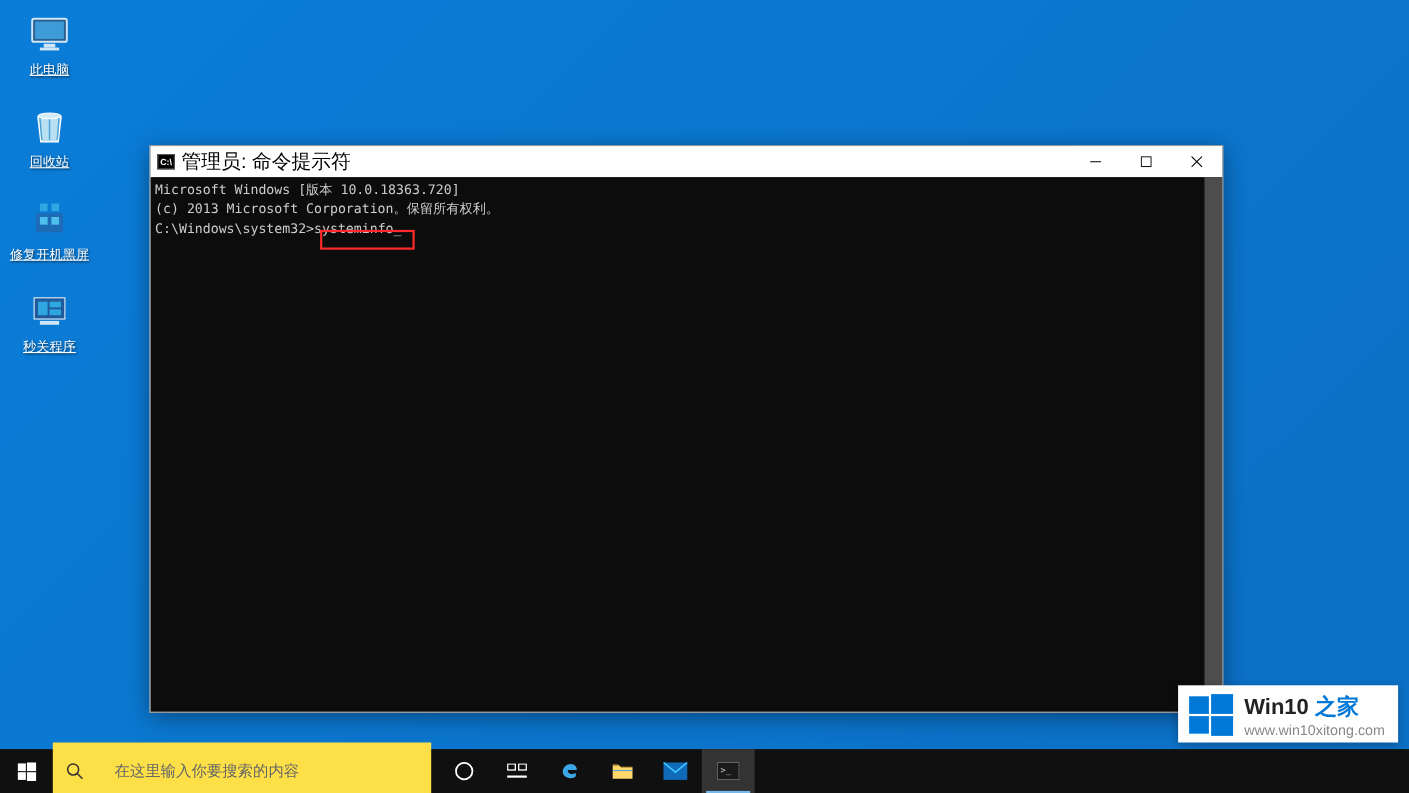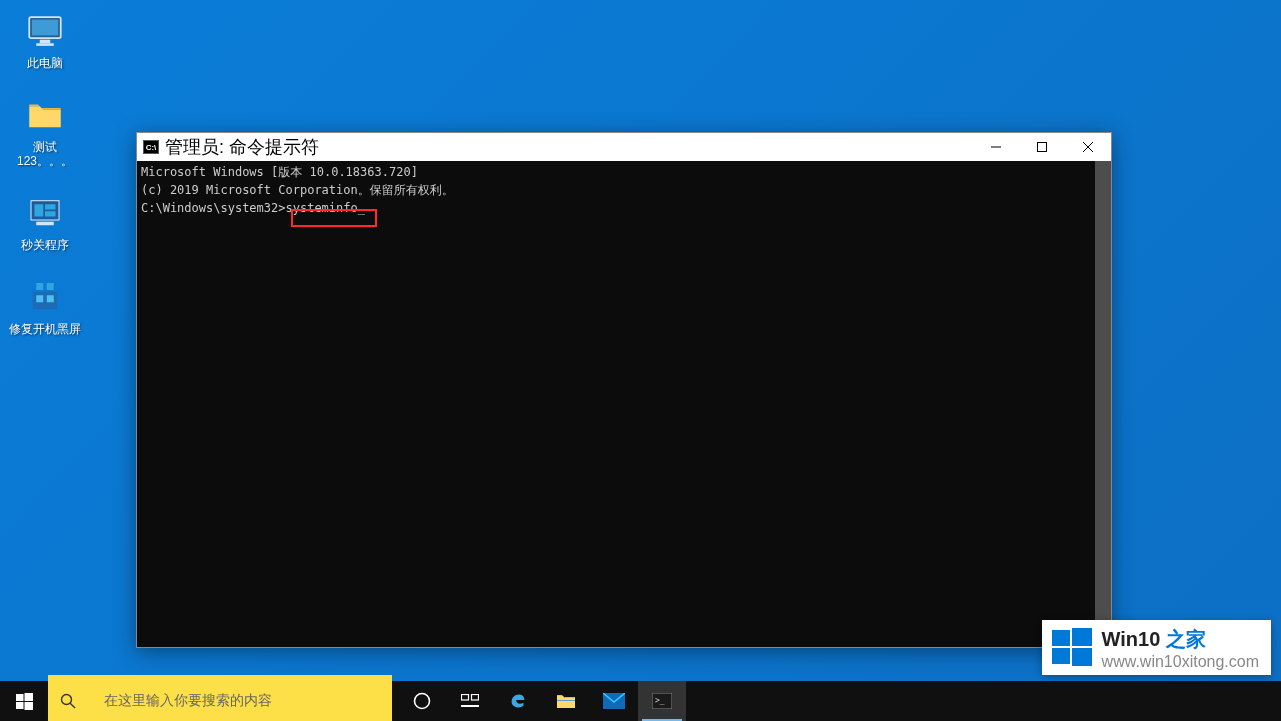--- a/index.html
+++ b/index.html
@@ -3,21 +3,21 @@
 <meta charset="utf-8">
 <style>
 * { margin: 0; padding: 0; box-sizing: border-box; }
 html, body { width: 1281px; height: 721px; font-family: "Segoe UI", "Microsoft YaHei", sans-serif; overflow: hidden; }
 body { background: linear-gradient(135deg, #0a7dd8 0%, #0c6fc4 100%); position: relative; }
 
 
 .desktop-icons { position: absolute; top: 10px; left: 8px; display: flex; flex-direction: column; gap: 24px; }
 .desktop-icon { display: flex; flex-direction: column; align-items: center; width: 74px; cursor: pointer; }
 .desktop-icon .icon-img { width: 42px; height: 42px; display: flex; align-items: center; justify-content: center; }
-.desktop-icon .label { color: #fff; font-size: 12px; text-align: center; margin-top: 4px; text-shadow: 1px 1px 2px rgba(0,0,0,0.6); line-height: 14px; }
+.desktop-icon .label { color: #fff; font-size: 12px; text-align: right; margin-top: 4px; text-shadow: 1px 1px 2px rgba(0,0,0,0.6); line-height: 14px; text-decoration: underline; }
 
 
 .cmd-window { position: absolute; top: 132px; left: 136px; width: 976px; height: 516px; background: #fff; border: 1px solid #888; box-shadow: 0 4px 20px rgba(0,0,0,0.4); display: flex; flex-direction: column; }
 .title-bar { height: 28px; background: #fff; display: flex; align-items: center; padding-left: 6px; }
 .title-bar-icon { width: 16px; height: 14px; background: #000; display: inline-flex; align-items: center; justify-content: center; color: #fff; font-size: 8px; font-weight: bold; margin-right: 6px; border:1px solid #555;}
 .title-text { font-size: 18px; color: #000; flex: 1; }
 .win-controls { display: flex; }
 .win-btn { width: 46px; height: 28px; display: flex; align-items: center; justify-content: center; background: #fff; border: none; cursor: pointer; }
 .win-btn svg { width: 10px; height: 10px; }
 
@@ -36,21 +36,21 @@
 .taskbar-items { display: flex; align-items: center; height: 100%; margin-left: 6px; }
 .taskbar-item { width: 48px; height: 40px; display: flex; align-items: center; justify-content: center; cursor: pointer; position: relative; }
 .taskbar-item.active { background: #333; }
 .taskbar-item.active::after { content: ''; position: absolute; bottom: 0; left: 4px; right: 4px; height: 2px; background: #76b9ed; }
 
 
 .watermark { position: absolute; right: 10px; bottom: 46px; background: #fff; padding: 6px 12px 4px 60px; display: flex; flex-direction: column; box-shadow: 0 2px 8px rgba(0,0,0,0.3); }
 .watermark .wm-win { position: absolute; left: 8px; top: 6px; }
 .watermark .wm-main { font-size: 20px; font-weight: bold; color: #222; }
 .watermark .wm-main .accent { color: #0078d7; }
-.watermark .wm-sub { font-size: 16px; color: #888; }
+.watermark .wm-sub { font-size: 13px; color: #888; }
 
 svg { display: block; }
 </style>
 </head>
 <body>
 
 <div class="desktop-icons">
   <div class="desktop-icon">
     <div class="icon-img">
       <svg viewBox="0 0 48 48" width="42" height="42">
@@ -58,49 +58,50 @@
           <rect x="9" y="11" width="30" height="18" fill="#3d9bd8"></rect>
           <rect x="18" y="34" width="12" height="4" fill="#cfe6f7"></rect>
           <rect x="14" y="38" width="20" height="3" fill="#cfe6f7"></rect>
         </svg>
     </div>
     <div class="label">此电脑</div>
   </div>
   <div class="desktop-icon">
     <div class="icon-img">
       <svg viewBox="0 0 48 48" width="42" height="42">
-          <path d="M6 14 L6 38 L42 38 L42 18 L22 18 L18 14 Z" fill="#ffd869"></path>
-          <path d="M6 14 L18 14 L22 18 L42 18 L42 16 L20 16 L16 12 L6 12 Z" fill="#e8b947"></path>
-        </svg>
-    </div>
-    <div class="label">测试123。。。</div>
+          <path d="M12 14 L36 14 L33 40 L15 40 Z" fill="#b8e0f2" stroke="#fff" stroke-width="1.5"></path>
+          <path d="M14 14 L16 38 M24 14 L24 38 M34 14 L32 38" stroke="#4aa3d4" stroke-width="1.5"></path>
+          <ellipse cx="24" cy="13" rx="12" ry="3" fill="#d4ecf7" stroke="#fff"></ellipse>
+        </svg>
+    </div>
+    <div class="label">回收站</div>
+  </div>
+  <div class="desktop-icon">
+    <div class="icon-img">
+      <svg viewBox="0 0 48 48" width="42" height="42">
+          <rect x="10" y="18" width="28" height="20" fill="#1d6bb5"></rect>
+          <rect x="14" y="8" width="8" height="8" fill="#2ea6e0"></rect>
+          <rect x="26" y="8" width="8" height="8" fill="#2ea6e0"></rect>
+          <rect x="14" y="22" width="8" height="8" fill="#4dc0ee"></rect>
+          <rect x="26" y="22" width="8" height="8" fill="#4dc0ee"></rect>
+        </svg>
+    </div>
+    <div class="label">修复开机黑屏</div>
   </div>
   <div class="desktop-icon">
     <div class="icon-img">
       <svg viewBox="0 0 48 48" width="42" height="42">
           <rect x="8" y="10" width="32" height="22" fill="#1e5a9c" stroke="#fff" stroke-width="1"></rect>
           <rect x="12" y="14" width="10" height="14" fill="#2ea6e0"></rect>
           <rect x="24" y="14" width="12" height="6" fill="#2ea6e0"></rect>
           <rect x="24" y="22" width="12" height="6" fill="#2ea6e0"></rect>
           <rect x="14" y="34" width="20" height="4" fill="#cfe6f7"></rect>
         </svg>
     </div>
     <div class="label">秒关程序</div>
-  </div>
-  <div class="desktop-icon">
-    <div class="icon-img">
-      <svg viewBox="0 0 48 48" width="42" height="42">
-          <rect x="10" y="18" width="28" height="20" fill="#1d6bb5"></rect>
-          <rect x="14" y="8" width="8" height="8" fill="#2ea6e0"></rect>
-          <rect x="26" y="8" width="8" height="8" fill="#2ea6e0"></rect>
-          <rect x="14" y="22" width="8" height="8" fill="#4dc0ee"></rect>
-          <rect x="26" y="22" width="8" height="8" fill="#4dc0ee"></rect>
-        </svg>
-    </div>
-    <div class="label">修复开机黑屏</div>
   </div>
 </div>
 
 <div class="cmd-window">
   <div class="title-bar">
     <span class="title-bar-icon">C:\</span>
     <span class="title-text">管理员: 命令提示符</span>
     <div class="win-controls">
       <button class="win-btn">
         <svg viewBox="0 0 10 10">
@@ -113,21 +114,21 @@
           </svg>
       </button>
       <button class="win-btn close">
         <svg viewBox="0 0 10 10">
             <line x1="0" y1="0" x2="10" y2="10" stroke="#000" stroke-width="1"></line>
             <line x1="10" y1="0" x2="0" y2="10" stroke="#000" stroke-width="1"></line>
           </svg>
       </button>
     </div>
   </div>
-  <div class="cmd-body"><span class="cmd-line">Microsoft Windows [版本 10.0.18363.720]</span><span class="cmd-line">(c) 2019 Microsoft Corporation。保留所有权利。</span><span class="cmd-line"></span><span>C:\Windows\system32&gt;</span><span>systeminfo</span><span>_</span>
+  <div class="cmd-body"><span class="cmd-line">Microsoft Windows [版本 10.0.18363.720]</span><span class="cmd-line">(c) 2013 Microsoft Corporation。保留所有权利。</span><span class="cmd-line"></span><span>C:\Windows\system32&gt;</span><span>systeminfo</span><span>_</span>
     <div class="highlight-box" style="width:86px;height:18px;"></div>
     <div class="scrollbar"><div class="scrollbar-thumb"></div></div>
   </div>
 </div>
 
 <div class="watermark">
   <div class="wm-win">
     <svg width="44" height="44" viewBox="0 0 44 44">
         <rect x="2" y="4" width="18" height="16" fill="#0078d7"></rect>
         <rect x="22" y="2" width="20" height="18" fill="#0078d7"></rect>

